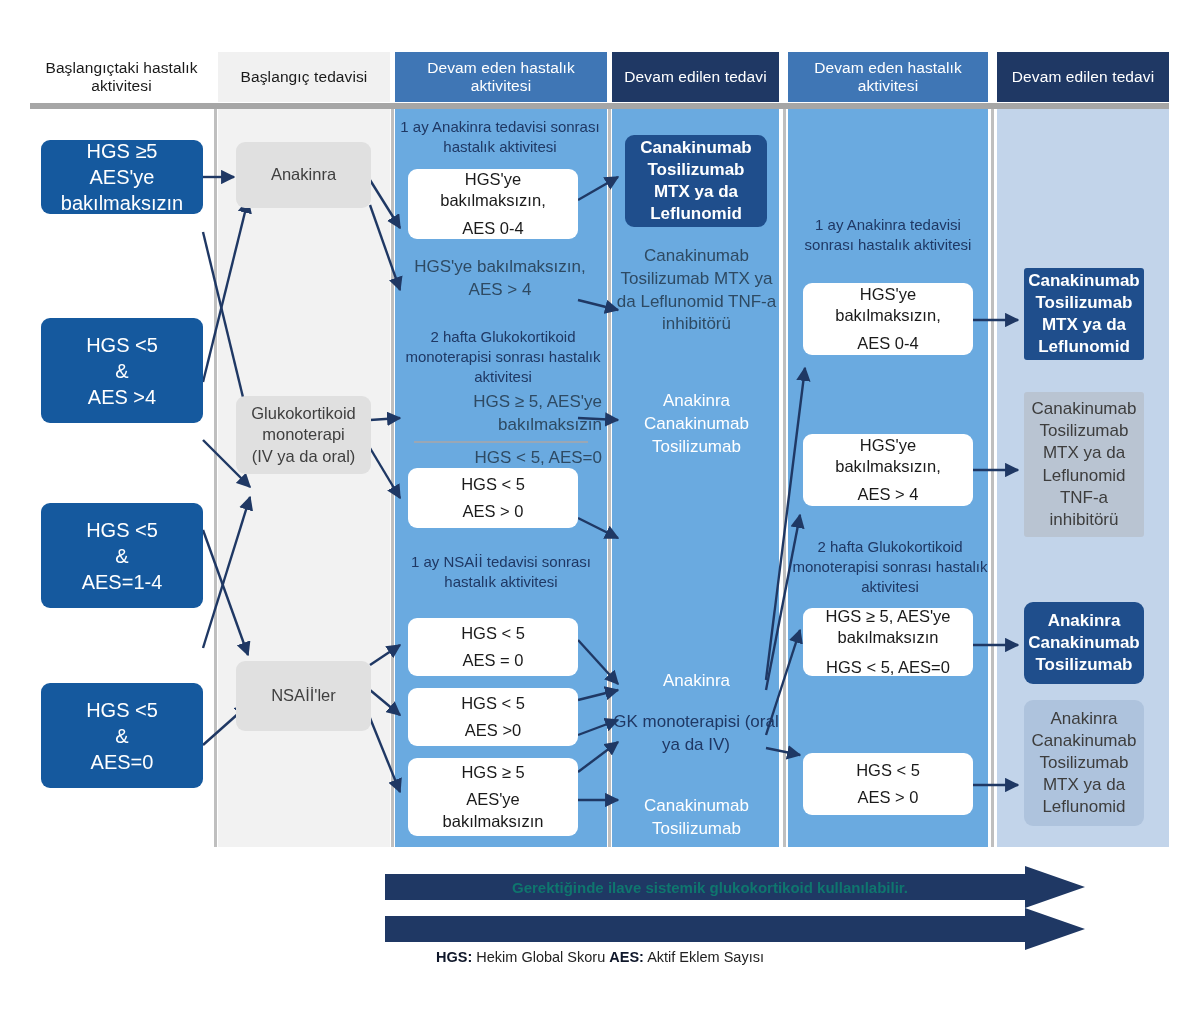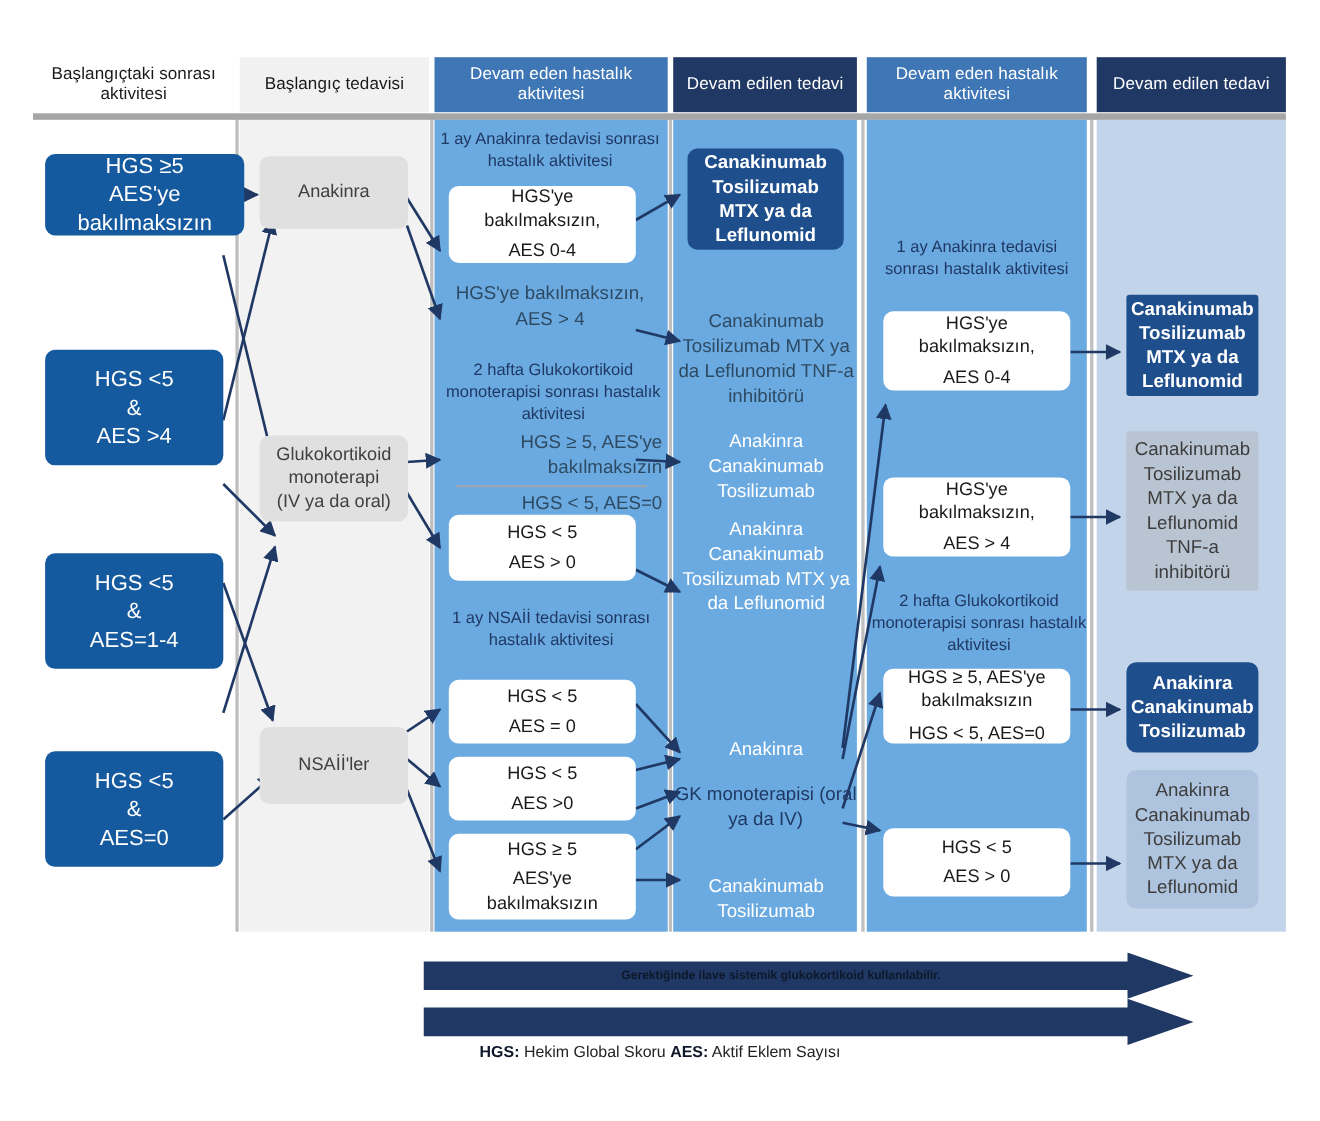--- a/index.html
+++ b/index.html
@@ -73,37 +73,37 @@
 
   .divline{ height:2px; background:#9aa7b5; width:86%; margin:4px auto; }
 
   
   svg#arrows{ position:absolute; left:0; top:0; width:1200px; height:1019px; pointer-events:none; }
 
   
   .banner{
     position:absolute;
     display:flex; align-items:center; justify-content:center;
-    color:#0f172a; font-weight:bold; font-size:11px;
+    color:#0f766e; font-weight:bold; font-size:15px;
     text-align:center;
   }
   .legend{
     position:absolute; width:100%; text-align:center;
     font-size:14.5px; color:#222;
   }
   .legend b{ color:#0f172a; }
 </style>
 </head>
 <body>
 
 <div id="diagram">
 
   <div class="hdr plain" style="left:30px;  top:52px;  width:183px;">
     <div>
-      <span class="ln">Başlangıçtaki sonrası</span>
+      <span class="ln">Başlangıçtaki hastalık</span>
       <span class="ln">aktivitesi</span>
     </div>
   </div>
 
   <div class="hdr plain2" style="left:218px; top:52px; width:172px;">
     <div>
       <span class="ln">Başlangıç</span>
       <span class="ln">tedavisi</span>
     </div>
   </div>
@@ -190,21 +190,21 @@
       <line x1="766" y1="735" x2="800" y2="630"></line>
       <line x1="766" y1="748" x2="800" y2="755"></line>
 
       <line x1="973" y1="320" x2="1018" y2="320"></line>
       <line x1="973" y1="470" x2="1018" y2="470"></line>
       <line x1="973" y1="645" x2="1018" y2="645"></line>
       <line x1="973" y1="785" x2="1018" y2="785"></line>
     </g>
   </svg>
 
-  <div class="box navy" style="left:41px; top:140px; width:181px; height:74px;">
+  <div class="box navy" style="left:41px; top:140px; width:162px; height:74px;">
     <span class="ln">HGS ≥5</span>
     <span class="ln">AES'ye</span>
     <span class="ln">bakılmaksızın</span>
   </div>
   <div class="box navy" style="left:41px; top:318px; width:162px; height:105px;">
     <span class="ln">HGS &lt;5</span>
     <span class="ln">&amp;</span>
     <span class="ln">AES &gt;4</span>
   </div>
   <div class="box navy" style="left:41px; top:503px; width:162px; height:105px;">
@@ -279,42 +279,35 @@
     <span class="ln">bakılmaksızın</span>
   </div>
 
   <div class="box darkbl" style="left:625px; top:135px; width:142px; height:92px;">
     <span class="ln">Canakinumab</span>
     <span class="ln">Tosilizumab</span>
     <span class="ln">MTX ya da</span>
     <span class="ln">Leflunomid</span>
   </div>
 
-  <div class="freetext muted" style="left:614px; top:245px; width:165px;margin-top:36px;">
+  <div class="freetext muted" style="left:614px; top:245px; width:165px;">
     <span class="ln">Canakinumab</span>
     <span class="ln">Tosilizumab</span>
     <span class="ln">MTX ya da</span>
     <span class="ln">Leflunomid</span>
     <span class="ln">TNF-a</span>
     <span class="ln">inhibitörü</span>
   </div>
 
   <div class="freetext ondark" style="left:614px; top:390px; width:165px;">
     <span class="ln">Anakinra</span>
     <span class="ln">Canakinumab</span>
     <span class="ln">Tosilizumab</span>
   </div>
 
-  <div class="freetext ondark" style="left:614px; top:470px; width:165px;">
-    <span class="ln">Anakinra</span>
-    <span class="ln">Canakinumab</span>
-    <span class="ln">Tosilizumab</span>
-    <span class="ln">MTX ya da</span>
-    <span class="ln">Leflunomid</span>
-  </div>
 
   <div class="freetext ondark" style="left:614px; top:670px; width:165px;">
     <span class="ln">Anakinra</span>
   </div>
 
   <div class="freetext navytx" style="left:610px; top:711px; width:172px;">
     <span class="ln">GK monoterapisi</span>
     <span class="ln">(oral ya da IV)</span>
   </div>
 

